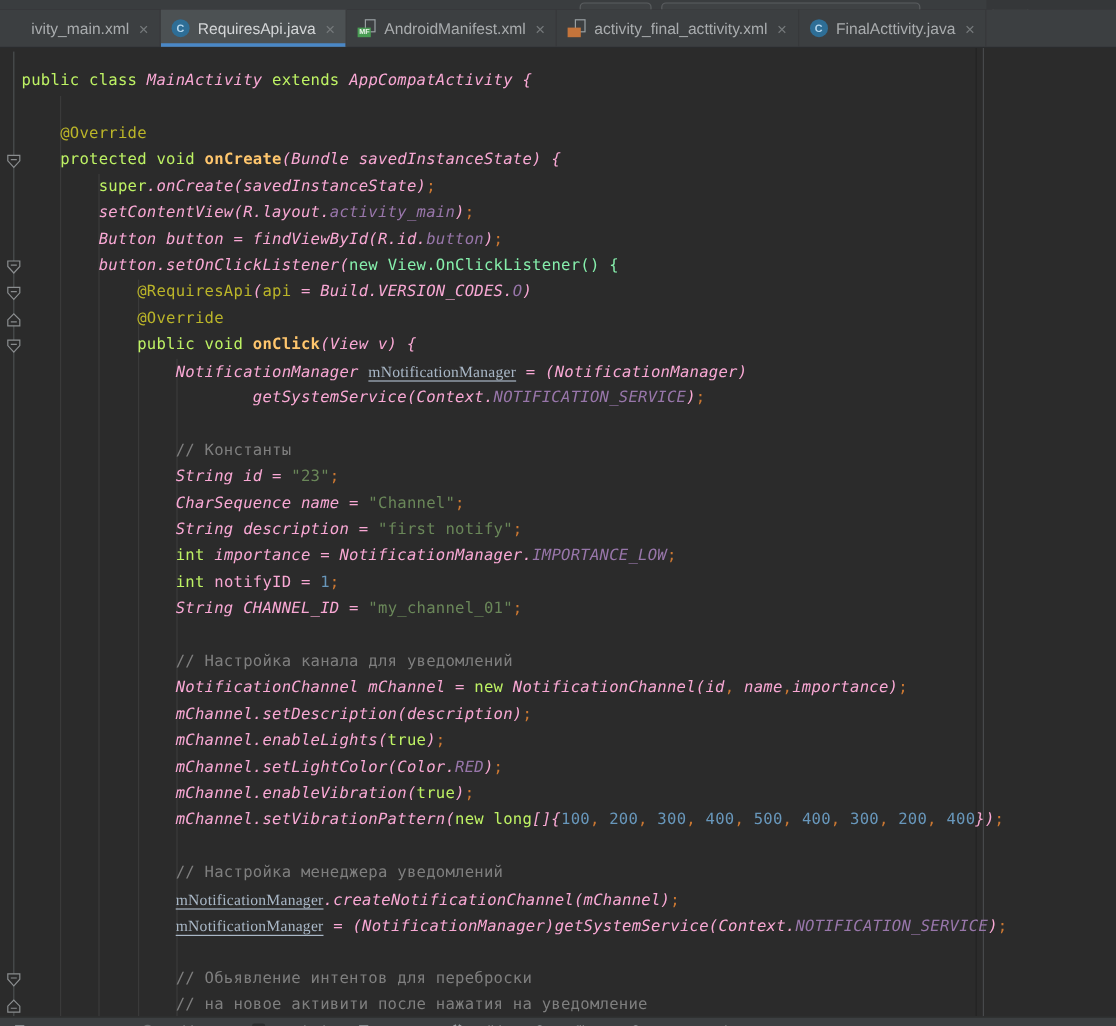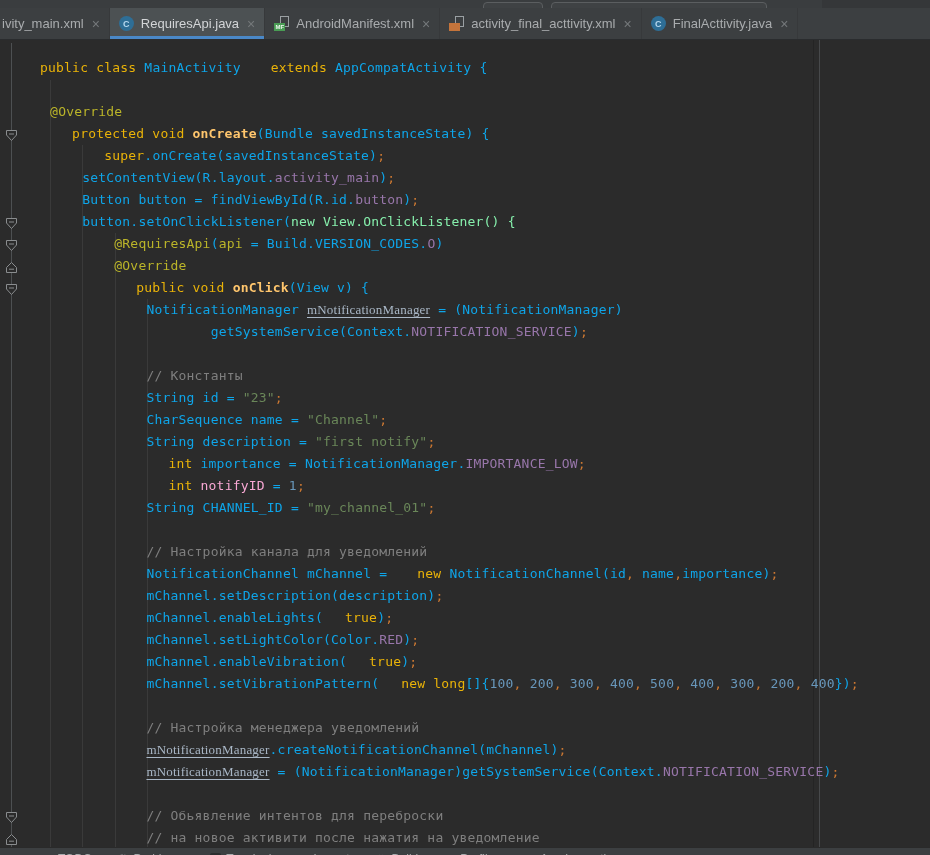--- a/index.html
+++ b/index.html
@@ -8,21 +8,21 @@
 
   
   .toolbar-strip{position:absolute;left:0;top:0;width:930px;height:8px;background:#3a3d3f;overflow:hidden;}
   .toolbar-strip .dark-right{position:absolute;left:822px;top:0;width:108px;height:8px;background:#353739;}
   .tb-group{position:absolute;top:2px;height:16px;border:1px solid #5b5e60;border-radius:4px;background:#3f4244;}
   .tb-dot{position:absolute;top:5px;width:5px;height:5px;border-radius:50%;}
   .dot-gray{background:#808486;}
 
   
   .tabbar{position:absolute;left:0;top:8px;width:930px;height:32px;background:#3c3f41;display:flex;
-          align-items:stretch;border-bottom:1px solid #2a2c2e;box-sizing:border-box;}
+          align-items:stretch;border-bottom:1px solid #2a2c2e;box-sizing:border-box;padding-left:24px;}
   .tab{display:flex;align-items:center;padding:0 9px;font-size:13px;color:#a9acae;
        border-right:1px solid #37393b;white-space:nowrap;box-sizing:border-box;}
   .tab.active{background:#4c5153;color:#d3d5d7;box-shadow:inset 0 -3px 0 #4a88c7;}
   .tab.clipped{padding-left:2px;}
   .tab-close{margin-left:8px;color:#75797b;font-size:14px;line-height:1;}
   .ic-class{width:15px;height:15px;border-radius:50%;background:#2e6e96;color:#b5d7ee;font-size:9px;
             font-weight:bold;display:inline-flex;align-items:center;justify-content:center;margin-right:7px;flex:none;}
   .ic-file{width:15px;height:15px;position:relative;margin-right:7px;flex:none;}
   .ic-file .page{position:absolute;right:0;top:0;width:9px;height:11px;border:1px solid #9aa0a3;
                  background:#3c3f41;box-sizing:border-box;}
@@ -33,28 +33,28 @@
 
   
   .editor{position:absolute;left:0;top:40px;width:930px;height:807px;background:#2b2b2b;overflow:hidden;}
   .fold-line{position:absolute;left:11px;top:3px;bottom:0;width:1px;background:#4d5052;}
   .indent-guide{position:absolute;width:1px;background:#3a3a3a;bottom:0;}
   .margin-dark{position:absolute;left:813px;top:0;bottom:0;width:1px;background:#242424;}
   .margin-guide{position:absolute;left:819px;top:0;bottom:0;width:1px;background:#47494b;}
   .code{position:absolute;left:0;top:17px;font-family:"DejaVu Sans Mono","Liberation Mono",monospace;
         font-size:13px;line-height:22px;letter-spacing:0.2px;white-space:pre;}
   .code-line{height:22px;padding-left:18px;}
-  .tok-d{color:#0ea5e9;}
-  .tok-k{color:#eab308;margin-left:22px;}
+  .tok-d{color:#f9a8d4;font-style:italic;}
+  .tok-k{color:#bef264;}
   .tok-m{color:#ffc66d;font-weight:bold;}
   .tok-a{color:#bbb529;}
   .tok-s{color:#6a8759;}
   .tok-n{color:#6897bb;}
   .tok-c{color:#7f7f7f;}
-  .tok-f{color:#9876aa;}
+  .tok-f{color:#9876aa;font-style:italic;}
   .tok-u{color:#a9b7c6;text-decoration:underline;text-underline-offset:3px;font-family:Liberation Serif, serif;}
   .tok-g{color:#86efac;}
   .tok-dim{color:#f9a8d4;}
   .tok-p{color:#cc7832;}
   .fold-marker{position:absolute;left:5px;width:13px;height:13px;}
 
   
   .bottombar{position:absolute;left:0;top:847px;width:930px;height:22px;background:#3c3f41;
              border-top:1px solid #2a2a2a;display:flex;align-items:center;padding-left:4px;
              box-sizing:border-box;font-size:12px;color:#a7abad;}

